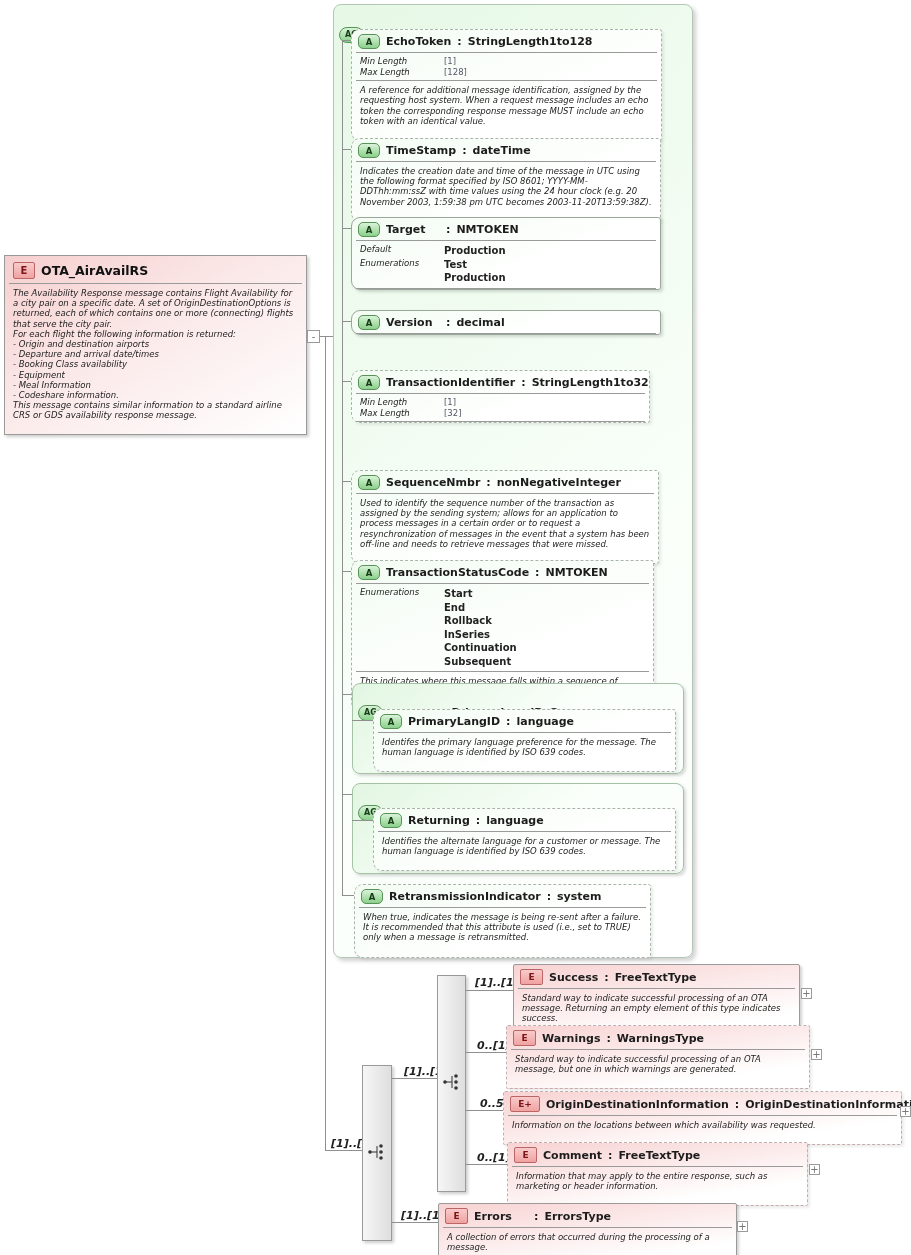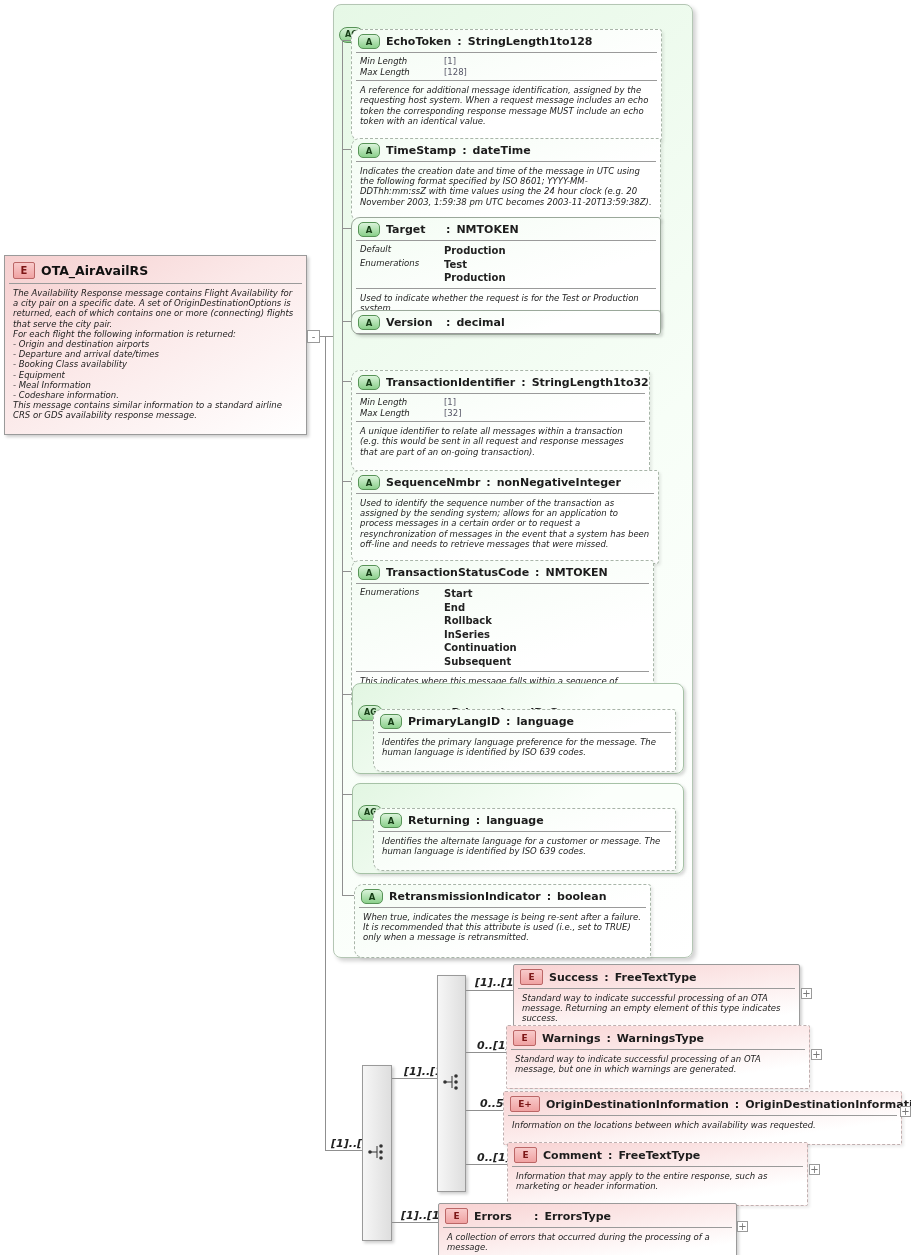--- a/index.html
+++ b/index.html
@@ -160,21 +160,20 @@
     </div>
     <div class="sep"></div>
     <div class="facets">
       <span class="flabel">Default</span>
       <span class="fbold">Production</span>
       <span class="flabel">Enumerations</span>
       <span class="fbold">Test
 Production</span>
     </div>
     <div class="sep"></div>
-    <div class="desc">Used to indicate whether the request is for the Test or Production system.</div>
   </div>
 
   <div class="box" style="left:351px;top:310px;width:310px;">
     <div class="hdr">
       <span class="icon-a">A</span>
       <span class="hname padname">Version</span>
       <span class="hcolon">:</span>
       <span class="htype">decimal</span>
     </div>
     <div class="sep"></div>
@@ -188,21 +187,20 @@
       <span class="htype">StringLength1to32</span>
     </div>
     <div class="sep"></div>
     <div class="facets">
       <span class="flabel">Min Length</span>
       <span class="fplain">[1]</span>
       <span class="flabel">Max Length</span>
       <span class="fplain">[32]</span>
     </div>
     <div class="sep"></div>
-    <div class="desc">A unique identifier to relate all messages within a transaction (e.g. this would be sent in all request and response messages that are part of an on-going transaction).</div>
   </div>
 
   <div class="box dashed" style="left:351px;top:470px;width:308px;">
     <div class="hdr">
       <span class="icon-a">A</span>
       <span class="hname">SequenceNmbr</span>
       <span class="hcolon">:</span>
       <span class="htype">nonNegativeInteger</span>
     </div>
     <div class="sep"></div>
@@ -268,21 +266,21 @@
     </div>
     <div class="sep"></div>
     <div class="desc">Identifies the alternate language for a customer or message. The human language is identified by ISO 639 codes.</div>
   </div>
 
   <div class="box dashed" style="left:354px;top:884px;width:297px;">
     <div class="hdr">
       <span class="icon-a">A</span>
       <span class="hname">RetransmissionIndicator</span>
       <span class="hcolon">:</span>
-      <span class="htype">boolean</span>
+      <span class="htype">system</span>
     </div>
     <div class="sep"></div>
     <div class="desc">When true, indicates the message is being re-sent after a failure. It is recommended that this attribute is used (i.e., set to TRUE) only when a message is retransmitted.</div>
   </div>
 
   <div class="card" style="left:331px;top:1138px;">[1]..[1]</div>
   <div class="line hl" style="left:325px;top:1150px;width:37px;"></div>
 
   <div class="bar" style="left:362px;top:1065px;width:30px;height:176px;">
     <svg width="22" height="18" viewBox="0 0 22 18" style="top:77px;">

